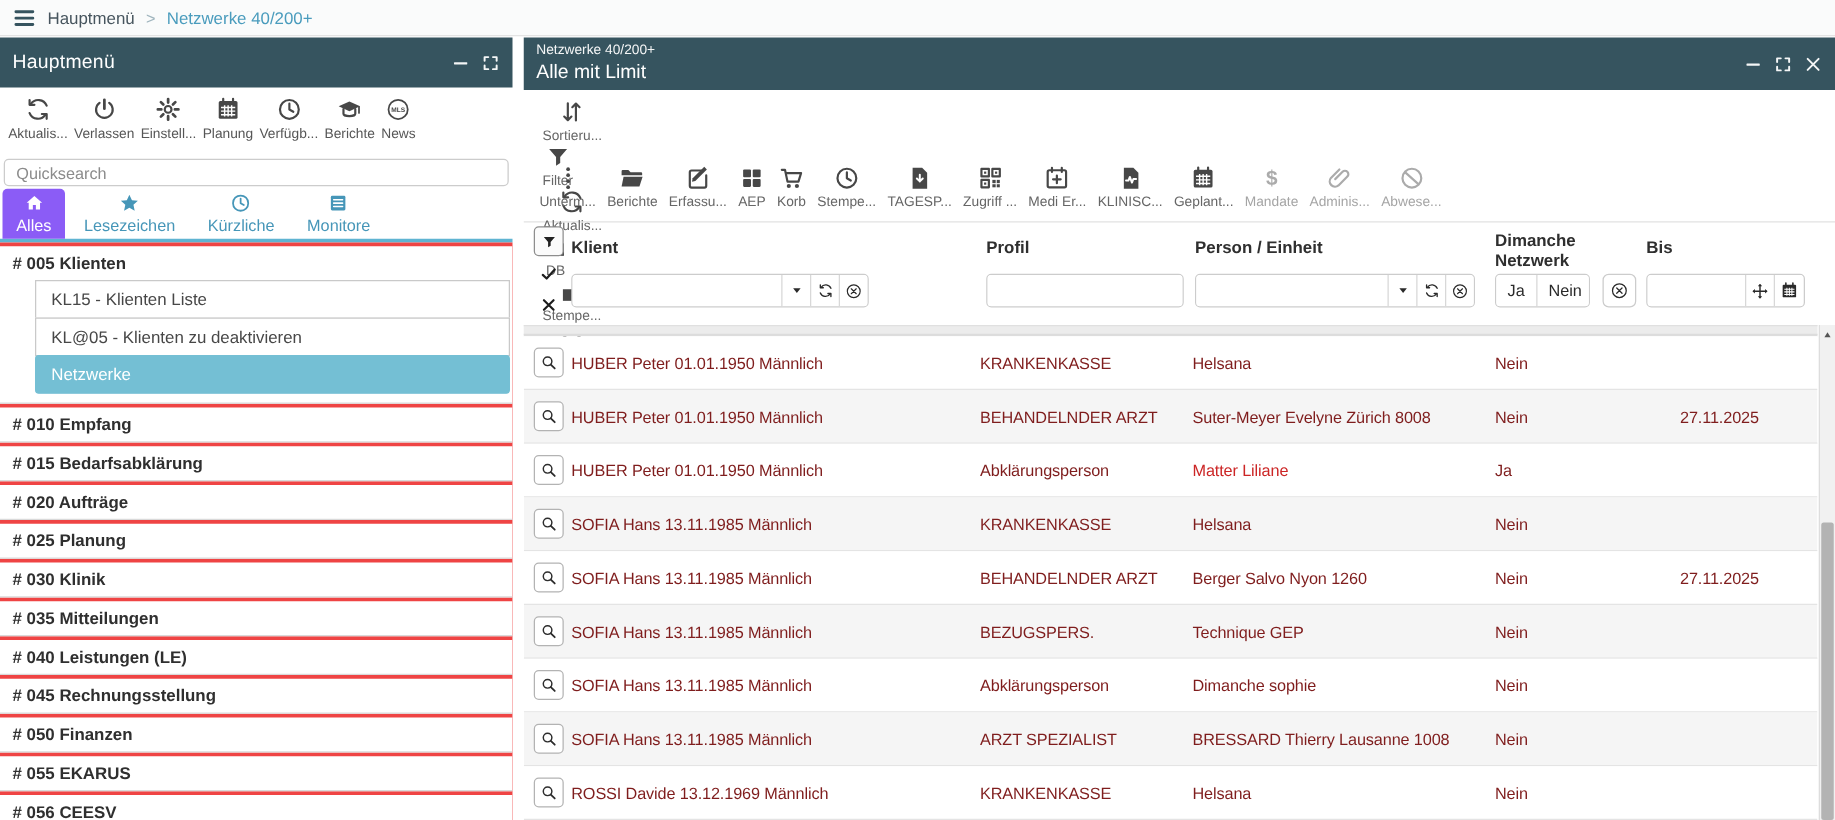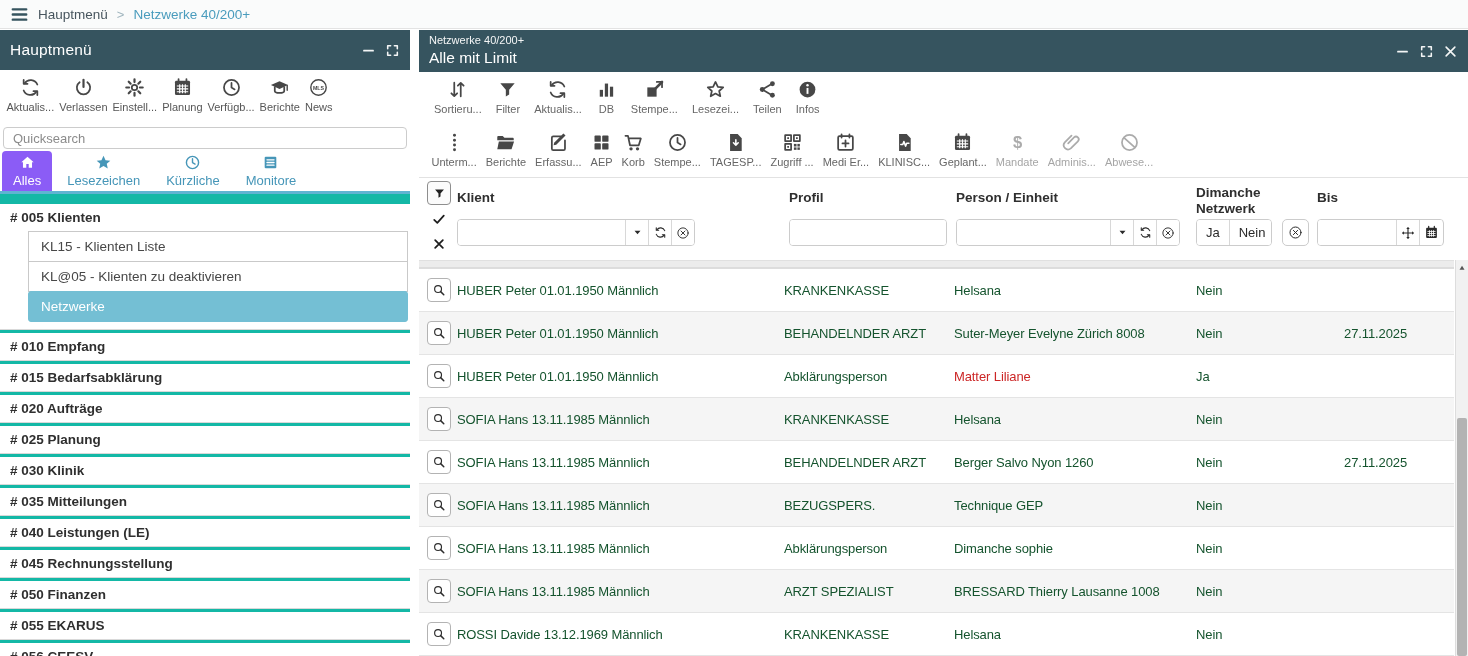--- a/index.html
+++ b/index.html
@@ -57,34 +57,34 @@
 
   
   .tabs { display:flex; align-items:flex-end; gap:4px; height:43px;
     border-bottom:3px solid var(--tab-line); padding:0 0 0 2px; }
   .tab { display:flex; flex-direction:column; align-items:center; justify-content:center;
     gap:2px; min-width:40px; height:40px; padding:0 11px; font-size:13px;
     color:#4696b8; cursor:pointer; border-radius:4px 4px 0 0; }
   .tab.active { background:#8b5cf6; color:#fff; }
 
   
-  .menu { flex:1; overflow:hidden; background:#14b8a6; padding-top:10px; }
+  .menu { flex:1; overflow:hidden; background:#ef4444; padding-top:3px; }
   .msection { background:#fff; border-bottom:1px solid #d9d9d9; margin-bottom:3px; }
   .msection-header { height:27px; display:flex; align-items:center; padding:0 10px;
     font-size:13.5px; font-weight:bold; color:#2f2f2f; cursor:pointer; }
   .mchildren { padding:1px 2px 7px 28px; }
   .mchild { height:31px; display:flex; align-items:center; padding:0 12px;
     border:1px solid #c9c9c9; margin-top:-1px; font-size:13.5px; color:#474747;
     background:#fff; cursor:pointer; }
   .mchild.selected { background:var(--accent-light); border-color:var(--accent-light);
     color:#fff; border-radius:3px; position:relative; z-index:1; }
 
   
   .rtb { display:flex; align-items:flex-start; padding:7px 4px 0 8px; }
-  .rtb1 { height:53px; }
+  .rtb1 { height:53px;flex-direction:column; }
   .rtb2 { height:53px; border-bottom:1px solid #e2e2e2; }
   .rtb .tbitem { padding:0 7px; }
   .rtb2 .tbitem { padding:0 4.5px; }
   .rtb .tbitem .lbl { color:#666; }
   .tbitem.disabled { color:#ababab; }
   .tbitem.disabled .lbl { color:#a5a5a5; }
 
   
   .filters { position:relative; height:80px; }
   .fstack { position:absolute; left:8px; top:3px; display:flex; flex-direction:column; gap:2px; }
@@ -124,21 +124,21 @@
   .vscroll .thumb { position:absolute; left:1px; width:10px; top:158px; bottom:0;
     background:#b3b3b3; border-radius:2px; cursor:pointer; }
 
   
   .grid-table { position:absolute; left:0; top:238px; width:1035px; bottom:0;
     overflow:hidden; border-top:1px solid #ddd; }
   .trow { height:43px; display:grid;
     grid-template-columns:38px 327px 170px 242px 148px 110px;
     align-items:center; border-bottom:1px solid #e4e4e4; background:#fff; cursor:pointer; }
   .trow.alt { background:#f5f5f5; }
-  .tcell { font-size:13px; color:#14532d; letter-spacing:-0.1px; white-space:nowrap;
+  .tcell { font-size:13px; color:#7f1d1d; letter-spacing:-0.1px; white-space:nowrap;
     overflow:hidden; text-overflow:ellipsis; padding-right:8px; }
   .tcell.red { color:var(--red); }
   .qwrap { display:flex; justify-content:flex-start; padding-left:8px; }
   .qbtn { width:24px; height:24px; border:1px solid #b3b3b3; border-radius:4px;
     background:#fff; display:flex; align-items:center; justify-content:center;
     color:#2d2d2d; cursor:pointer; }
 </style>
 </head>
 <body style="--header-bg: #36545f; --accent: #4a9cbd; --accent-light: #74bfd4; --tab-line: #5fb4d2; --red: #cc2626;">
 

